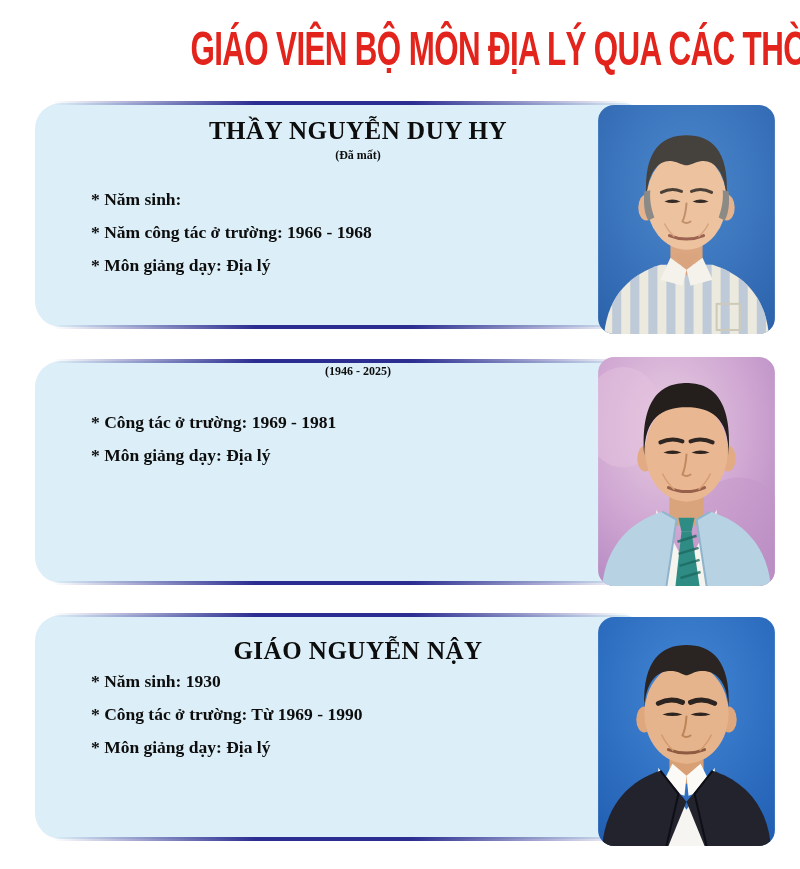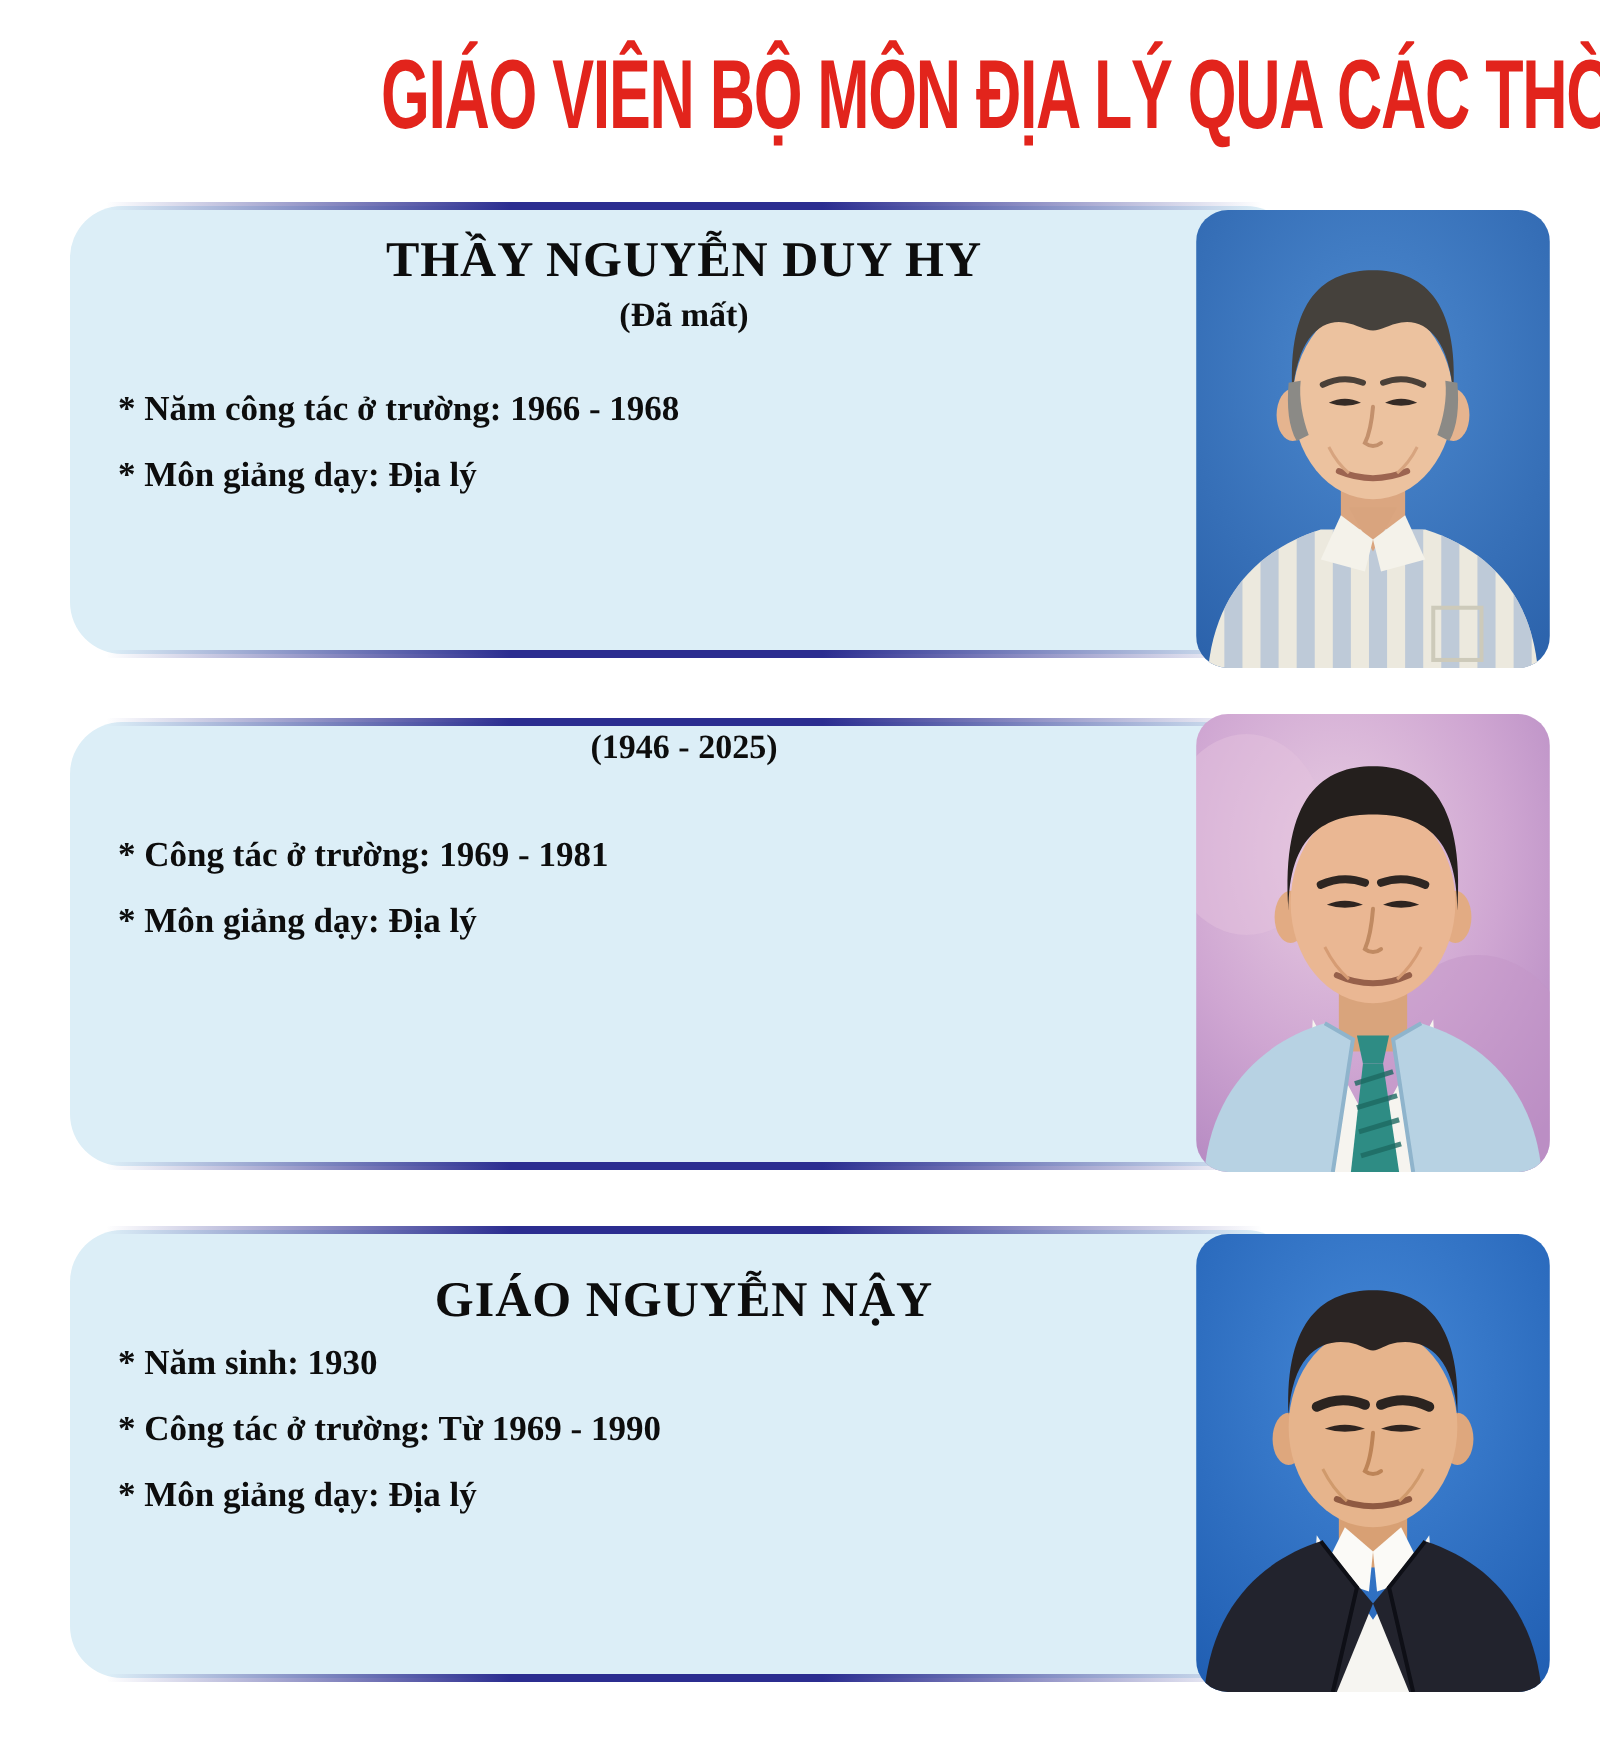--- a/index.html
+++ b/index.html
@@ -40,20 +40,21 @@
   .teacher-row{position:absolute;left:0;width:800px;}
   .row-1{top:103px;height:230px;}
   .row-2{top:361px;height:230px;}
   .row-3{top:615px;height:230px;}
 
   .info-card{
     position:absolute;left:35px;top:0;
     width:614px;height:224px;
     background:var(--card-bg);
     border-radius:26px;
+    padding-left:32px;
   }
   .row-2 .info-card{height:222px;}
   .info-card::before,.info-card::after{
     content:"";
     position:absolute;left:3%;width:94%;height:4px;
     background:linear-gradient(90deg, rgba(43,45,144,0) 0%, var(--accent-line) 35%, var(--accent-line) 62%, rgba(43,45,144,0) 100%);
     border-radius:2px;
   }
   .info-card::before{top:-2px;}
   .info-card::after{bottom:-2px;}
@@ -62,21 +63,21 @@
     margin-top:14px;
     text-align:center;
     font-size:25px;
     font-weight:700;
     letter-spacing:0.5px;
   }
   .card-3 .card-title{margin-top:22px;}
   .card-subtitle{
     margin-top:3px;
     text-align:center;
-    font-size:17px;
+    font-size:12px;
     font-weight:700;
   }
   .details{padding-left:24px;}
   .card-1 .details{margin-top:20px;}
   .card-2 .details{margin-top:27px;}
   .card-3 .details{}
   .detail-line{
     font-size:17.5px;
     font-weight:700;
     line-height:33px;
@@ -99,20 +100,21 @@
 
   <div class="heading-wrap">
     <h1 class="main-title">GIÁO VIÊN BỘ MÔN ĐỊA LÝ QUA CÁC THỜI KỲ</h1>
   </div>
 
   <section class="teacher-row row-1">
     <article class="info-card card-1">
       <h2 class="card-title">THẦY NGUYỄN DUY HY</h2>
       <div class="card-subtitle">(Đã mất)</div>
       <div class="details">
+        <div class="detail-line">* Năm sinh:</div>
         <div class="detail-line">* Năm công tác ở trường: 1966 - 1968</div>
         <div class="detail-line">* Môn giảng dạy: Địa lý</div>
       </div>
     </article>
 
     <figure class="photo">
       <svg viewBox="0 0 176 228" aria-hidden="true">
         <defs>
           <radialGradient id="bg1" cx="50%" cy="35%" r="80%">
             <stop offset="0%" stop-color="#4c89cf"></stop>

